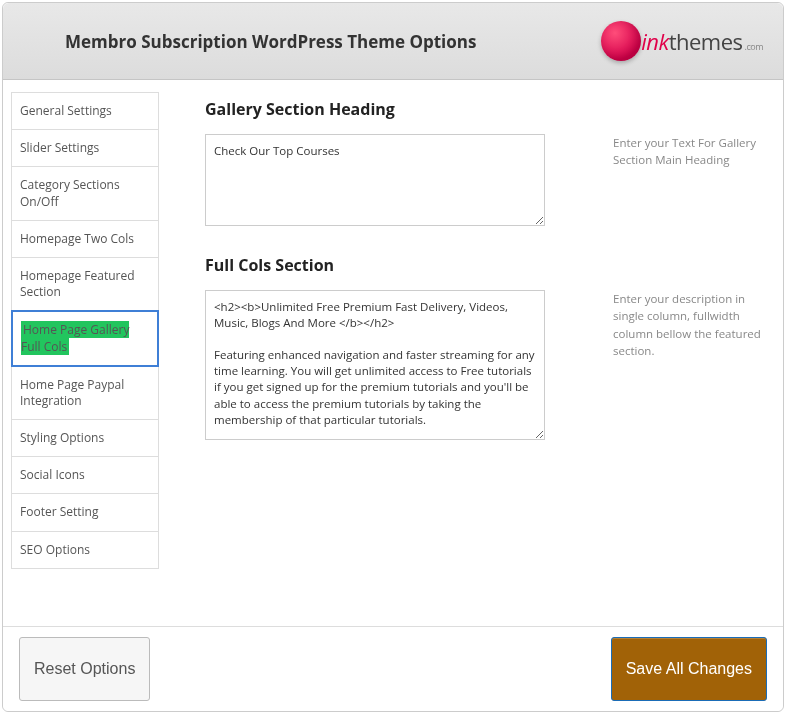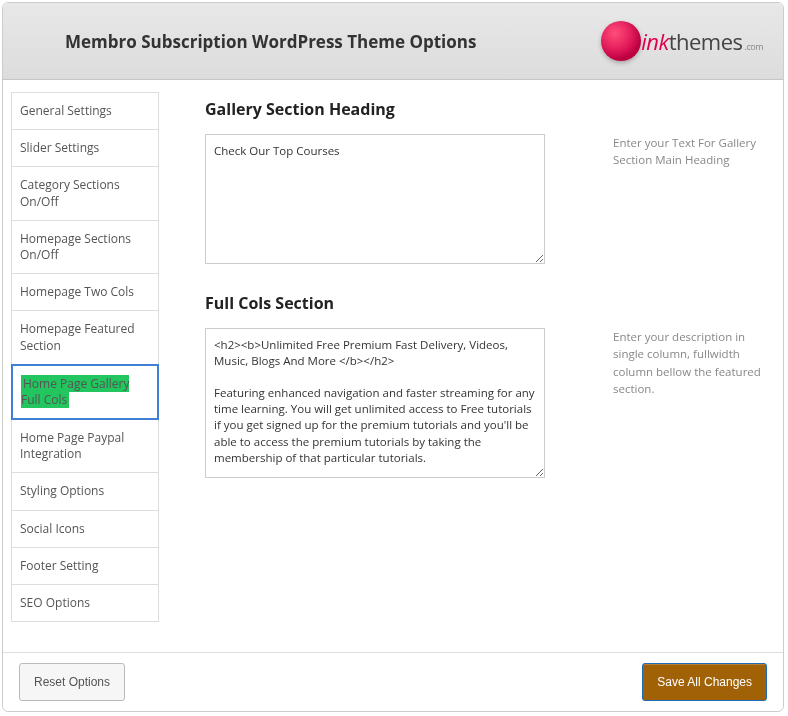--- a/index.html
+++ b/index.html
@@ -110,43 +110,43 @@
     textarea {
       width: 340px;
       border: 1px solid #ccc;
       padding: 8px;
       font-family: inherit;
       font-size: 11.5px;
       color: #333;
       resize: both;
       line-height: 1.4;
     }
-    .ta-short { height: 130px; }
+    .ta-short { height: 92px; }
     .ta-tall { height: 150px; }
     .help-text {
       font-size: 11.5px;
       color: #888;
       line-height: 1.5;
       max-width: 210px;
       flex: 1;
       margin-left: 48px;
     }
 
     .footer {
       border-top: 1px solid #ddd;
       padding: 10px 16px;
       display: flex;
       justify-content: space-between;
       align-items: center;
       background: #fff;
       border-radius: 0 0 6px 6px;
     }
     .btn {
-      font-size: 12px;
-      padding: 11px 14px;
+      font-size: 16px;
+      padding: 22px 14px;
       border-radius: 3px;
       cursor: pointer;
       border: 1px solid;
     }
     .btn-reset {
       background: #f6f6f6;
       border-color: #bbb;
       color: #555;
     }
     .btn-save {
@@ -168,21 +168,20 @@
         <span class="logo-ink">ink</span><span>themes</span><span class="logo-tld">.com</span>
       </span>
     </div>
   </div>
 
   <div class="body">
     <div class="sidebar">
       <div class="sidebar-item"><span>General Settings</span></div>
       <div class="sidebar-item"><span>Slider Settings</span></div>
       <div class="sidebar-item"><span>Category Sections On/Off</span></div>
-      <div class="sidebar-item"><span>Homepage Sections On/Off</span></div>
       <div class="sidebar-item"><span>Homepage Two Cols</span></div>
       <div class="sidebar-item"><span>Homepage Featured Section</span></div>
       <div class="sidebar-item active"><span class="highlight">Home Page Gallery Full Cols</span></div>
       <div class="sidebar-item"><span>Home Page Paypal Integration</span></div>
       <div class="sidebar-item"><span>Styling Options</span></div>
       <div class="sidebar-item"><span>Social Icons</span></div>
       <div class="sidebar-item"><span>Footer Setting</span></div>
       <div class="sidebar-item"><span>SEO Options</span></div>
     </div>
 

